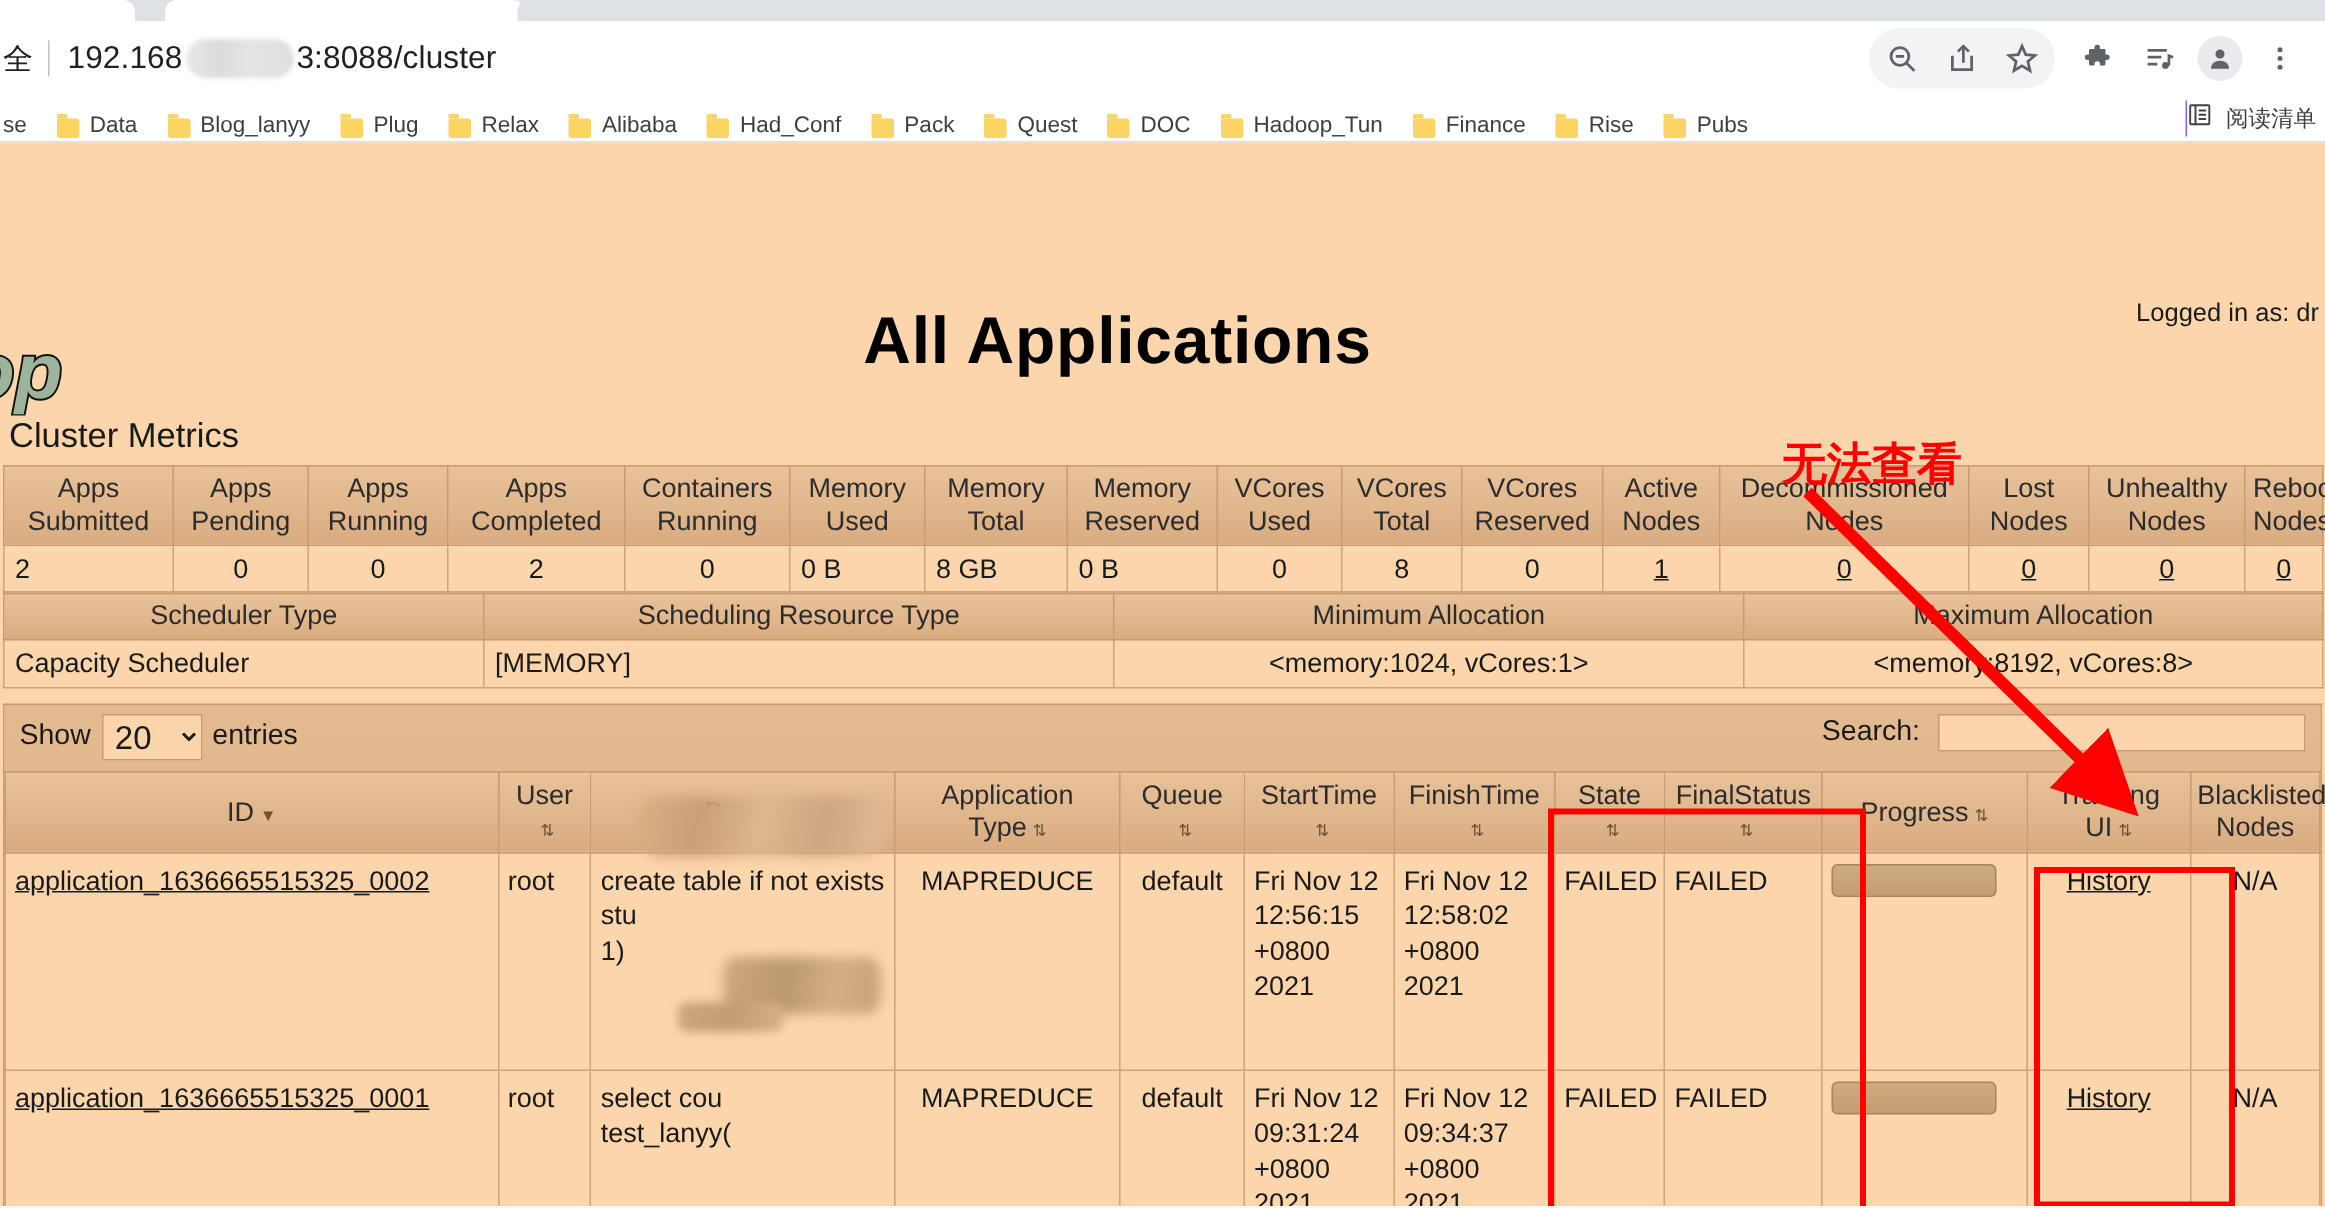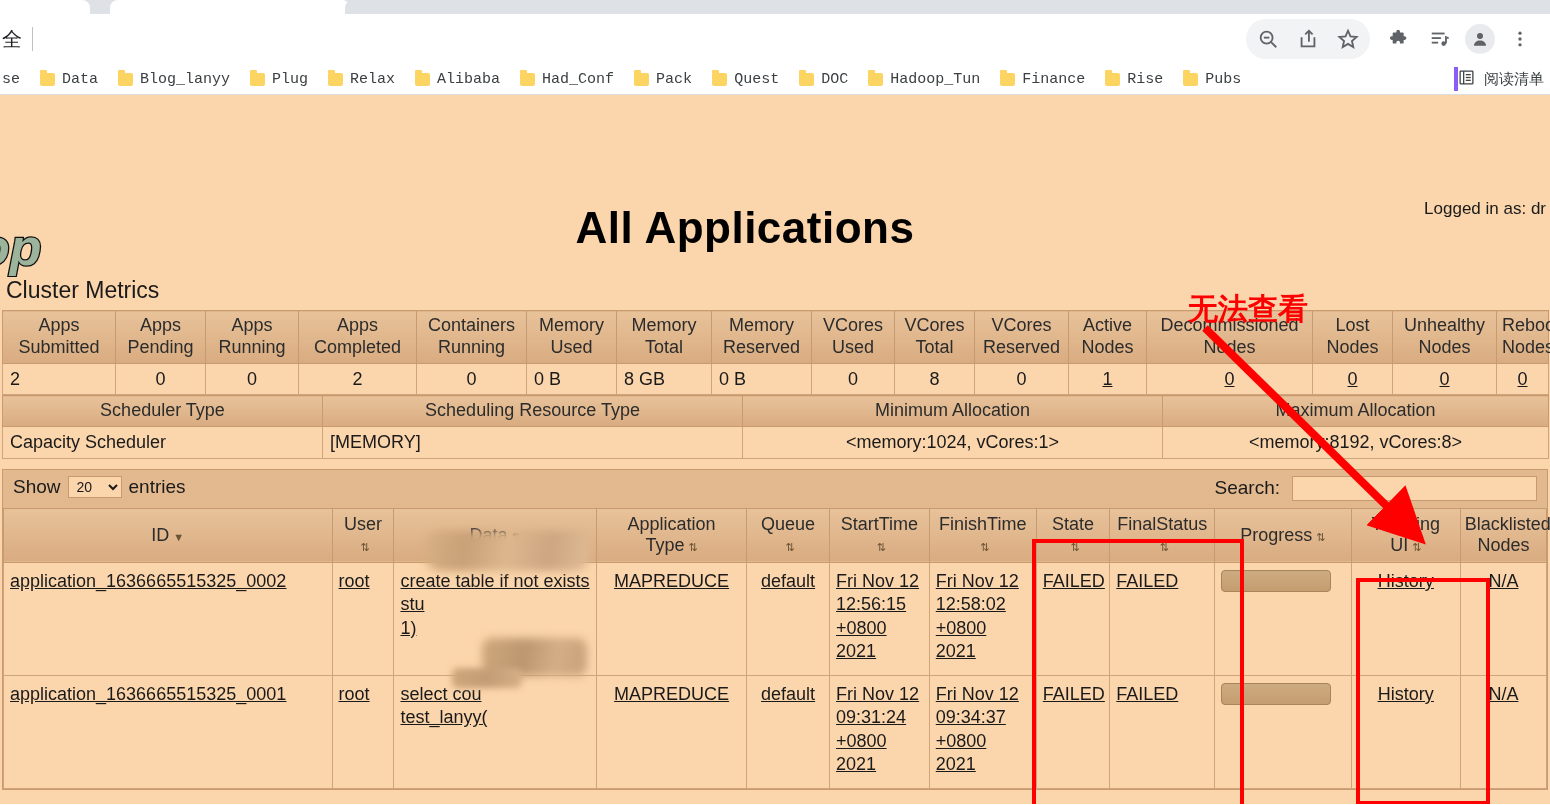--- a/index.html
+++ b/index.html
@@ -81,46 +81,45 @@
 
   #bookmark-bar {
     height: 31px;
     display: flex; align-items: center;
     background: #ffffff;
     border-bottom: 1px solid #dadce0;
     padding-left: 0;
     overflow: hidden;
   }
   .bm-item {
-    display: flex; align-items: center;
+    display: flex; align-items: flex-end;
     gap: 7px;
     padding: 0 10px;
     font-size: 15px; color: #3c4043;
     white-space: nowrap;
     height: 26px;
-    font-family: Liberation Mono, monospace;
   }
   .bm-folder {
     width: 15px; height: 13px;
     background: #fcd462;
     border-radius: 1px 2px 2px 2px;
     position: relative;
     flex: none;
   }
   .bm-folder:before {
     content: ""; position: absolute;
     top: -3px; left: 0; width: 7px; height: 3px;
     background: #fcd462; border-radius: 1px 1px 0 0;
   }
   #bm-right {
     margin-left: auto;
     display: flex; align-items: center;
     gap: 9px;
     padding-right: 6px;
-    border-left: 4px solid #8b5cf6;
+    border-left: 1px solid #8b5cf6;
     height: 24px;
     justify-content: space-between;
   }
   #bm-right .rl-label { font-size: 15px; color: #3c4043; white-space: nowrap; }
 
   
   #page {
     position: relative;
     width: 1550px;
     height: 709px;
@@ -197,21 +196,21 @@
     padding: 0;
   }
   #apps-topbar {
     display: flex; align-items: flex-start;
     padding: 6px 10px 7px 10px;
     font-size: 19px; color: #1a1a1a;
   }
   #show-entries { display: flex; align-items: center; gap: 7px; }
   #entries-select {
     font-family: "Liberation Sans", sans-serif;
-    font-size: 14px;
+    font-size: 22px;
     background: #fbd5ab;
     border: 1px solid #c79a6f;
     color: #1a1a1a;
     padding: 1px 4px;
   }
   #search-box { margin-left: auto; display: flex; align-items: center; gap: 12px; }
   #search-input {
     width: 245px; height: 25px;
     background: #fbd5ab;
     border: 1px solid #c79a6f;
@@ -243,22 +242,21 @@
     line-height: 1;
   }
   table#apps-table td {
     border: 1px solid #cfa47a;
     background: #fbd5ab;
     font-size: 18px;
     color: #1a1a1a;
     padding: 7px 6px;
     vertical-align: top;
     line-height: 1.3;
-    height: 113px;
-    text-decoration: underline;
+    height: 145px;
   }
   td.c-id { text-align: left; }
   td.c-center { text-align: center; }
   .progress-bar {
     width: 110px; height: 22px;
     background: linear-gradient(180deg,#cdab80 0%, #c49d70 100%);
     border: 1px solid #a8845c;
     border-radius: 4px;
   }
 
@@ -295,20 +293,25 @@
     <div class="tab-shape" style="left:-10px; width:100px;"></div>
     <div class="tab-shape" style="left:110px; width:240px; background:#ffffff;"></div>
     <div class="tab-shape inactive" style="left:345px; width:290px;"></div>
     <div class="tab-shape inactive" style="left:1440px; width:110px;"></div>
   </div>
 
   <div id="omnibox-row">
     <div id="security-chip">
       <span>全</span>
       <span class="divider"></span>
+    </div>
+    <div id="url-text">
+      <span>192.168</span>
+      <span class="url-redact"></span>
+      <span>3:8088/cluster</span>
     </div>
     <div id="omni-spacer"></div>
     <div id="omni-icons">
       <div class="omni-group">
         <div class="omni-btn">
           <svg width="22" height="22" viewBox="0 0 24 24" fill="none" stroke="#5f6368" stroke-width="2">
             <circle cx="10.5" cy="10.5" r="6.5"></circle>
               <line x1="15.4" y1="15.4" x2="21" y2="21"></line>
               <line x1="7.5" y1="10.5" x2="13.5" y2="10.5"></line>
           </svg>

